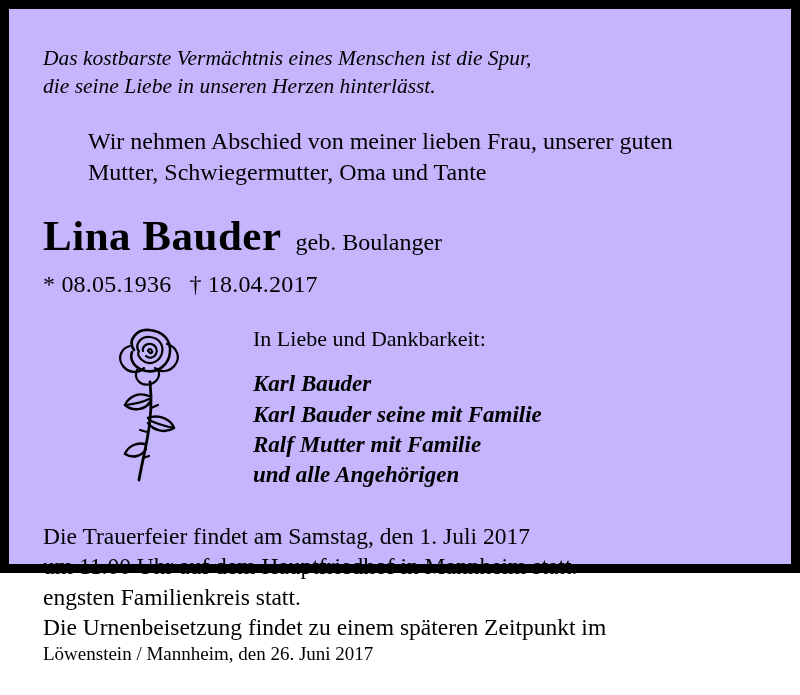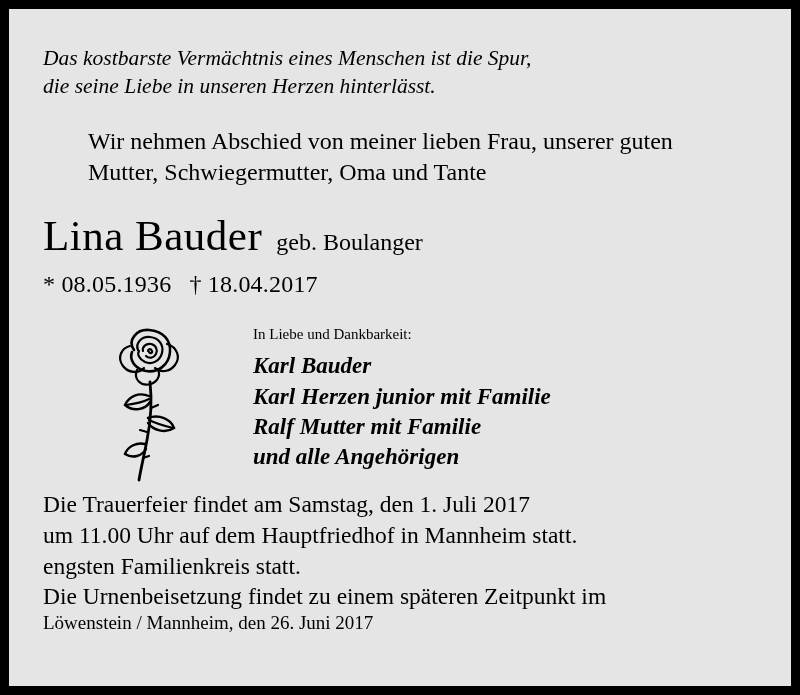--- a/index.html
+++ b/index.html
@@ -10,23 +10,23 @@
   body {
     width: 800px;
     height: 695px;
     font-family: "Liberation Serif", serif;
     color: #000000;
     overflow: hidden;
   }
   .obituary {
     box-sizing: border-box;
     width: 800px;
-    height: 695px;
+    height: 573px;
     border: 9px solid #000000;
-    background: #e5e5e5;
+    background: #c4b5fd;
     padding: 30px 34px 0 34px;
   }
   .verse {
     font-style: italic;
     font-size: 21.5px;
     line-height: 1.28;
     margin-top: 6px;
     margin-bottom: 0;
   }
   .verse div {
@@ -41,21 +41,21 @@
   .intro div {
     white-space: nowrap;
   }
   .name-line {
     margin-top: 26px;
     display: flex;
     align-items: baseline;
   }
   .name {
     font-size: 43px;
-    font-weight: normal;
+    font-weight: bold;
     letter-spacing: 0.5px;
     line-height: 1;
   }
   .maiden {
     font-size: 24px;
     margin-left: 14px;
     line-height: 1;
   }
   .dates {
     font-size: 24px;
@@ -74,33 +74,33 @@
   .rose-wrap {
     width: 210px;
     flex: 0 0 210px;
     padding-left: 60px;
     box-sizing: border-box;
   }
   .family {
     padding-top: 6px;
   }
   .family .lead {
-    font-size: 15px;
-    margin-bottom: 8px;
+    font-size: 22px;
+    margin-bottom: 17px;
   }
   .family .member {
     font-size: 23px;
     font-weight: bold;
     line-height: 1.32;
     font-style: italic;
   }
   .arrangements {
     font-size: 23.5px;
     line-height: 1.3;
-    margin-top: 0;
+    margin-top: 30px;
   }
   .arrangements div {
     white-space: nowrap;
   }
   .place-date {
     font-size: 19px;
   }
 </style>
 </head>
 <body>
@@ -150,21 +150,21 @@
 
           <path d="M48 88 L55 85"></path>
           <path d="M44 112 L37 110"></path>
           <path d="M40 138 L46 136"></path>
         </g>
       </svg>
     </div>
     <div class="family">
       <div class="lead">In Liebe und Dankbarkeit:</div>
       <div class="member">Karl Bauder</div>
-      <div class="member">Karl Herzen junior mit Familie</div>
+      <div class="member">Karl Bauder seine mit Familie</div>
       <div class="member">Ralf Mutter mit Familie</div>
       <div class="member">und alle Angehörigen</div>
     </div>
   </div>
 
   <div class="arrangements">
     <div>Die Trauerfeier findet am Samstag, den 1. Juli 2017</div>
     <div>um 11.00 Uhr auf dem Hauptfriedhof in Mannheim statt.</div>
     <div>engsten Familienkreis statt.</div>
     <div>Die Urnenbeisetzung findet zu einem späteren Zeitpunkt im</div>

